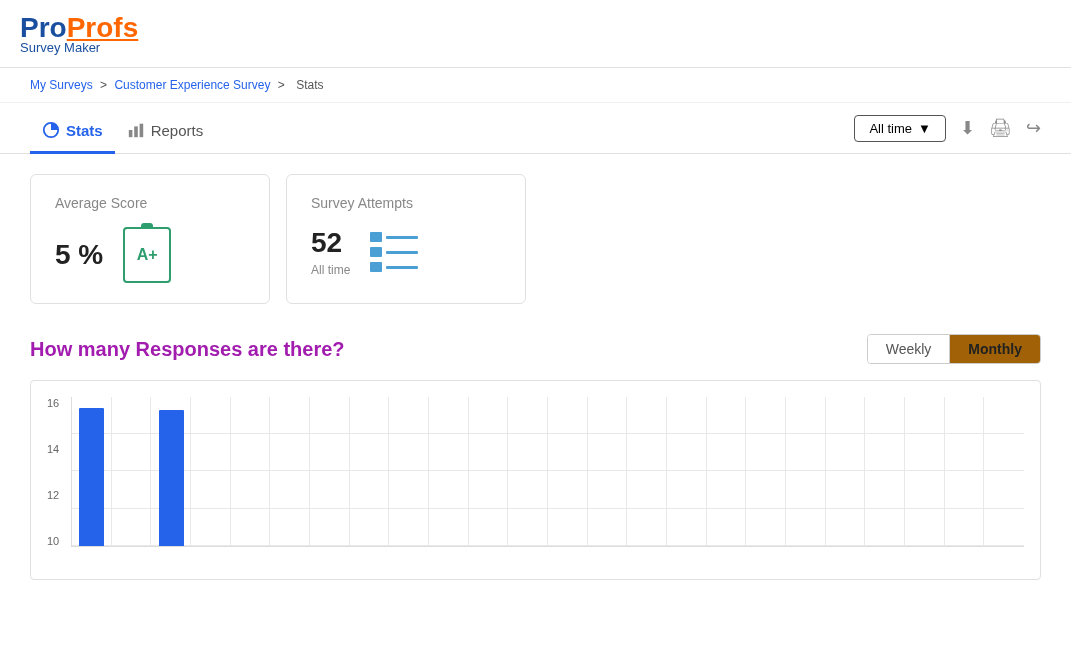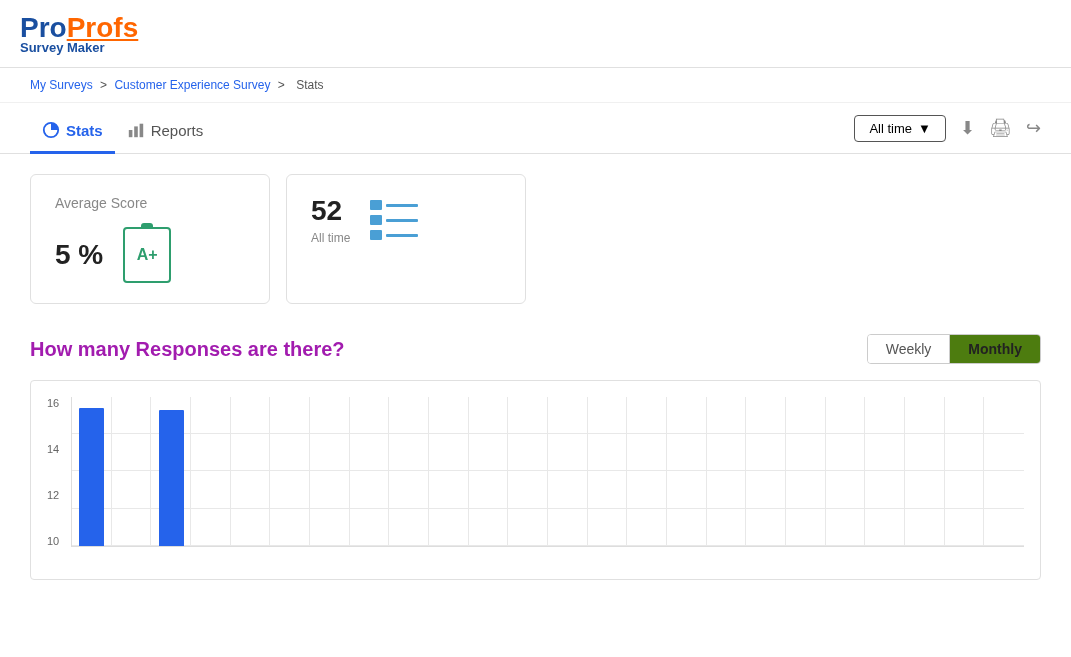--- a/index.html
+++ b/index.html
@@ -7,21 +7,21 @@
     
     
     .header {
       padding: 12px 20px;
       border-bottom: 1px solid #e0e0e0;
       display: flex;
       align-items: center;
     }
     .logo-pro { color: #1a4fa0; font-size: 28px; font-weight: bold; }
     .logo-profs { color: #f60; font-size: 28px; font-weight: bold; text-decoration: underline; }
-    .logo-sub { color: #1a4fa0; font-size: 13px; font-weight: bold; display: block; margin-top: -4px; }
+    .logo-sub { color: #1a4fa0; font-size: 13px; font-weight: normal; display: block; margin-top: -4px; }
 
     
     .breadcrumb {
       padding: 10px 30px;
       font-size: 12px;
       color: #555;
       border-bottom: 1px solid #f0f0f0;
     }
     .breadcrumb a { color: #2563eb; text-decoration: none; }
     .breadcrumb span { color: #555; margin: 0 4px; }
@@ -188,21 +188,21 @@
     }
     .toggle-btn {
       padding: 6px 18px;
       background: #fff;
       border: none;
       cursor: pointer;
       font-size: 14px;
       color: #555;
     }
     .toggle-btn.active {
-      background: #4d7c0f;
+      background: #a16207;
       color: #222;
       font-weight: bold;
     }
     .toggle-btn:not(:last-child) {
       border-right: 1px solid #ccc;
     }
 
     
     .chart-container {
       border: 1px solid #e0e0e0;
@@ -351,20 +351,21 @@
       <div>
         <div class="card-value">5 %</div>
       </div>
       <div class="card-icon-grade">
         <span>A+</span>
       </div>
     </div>
   </div>
 
   <div class="card">
+    <div class="card-title">Survey Attempts</div>
     <div class="card-body">
       <div>
         <div class="card-value">52</div>
         <div class="card-sub">All time</div>
       </div>
       <div class="card-icon-list">
         <div class="list-line">
             <div class="list-square"></div>
             <div class="list-rect" style="width:28px;"></div>
           </div>

